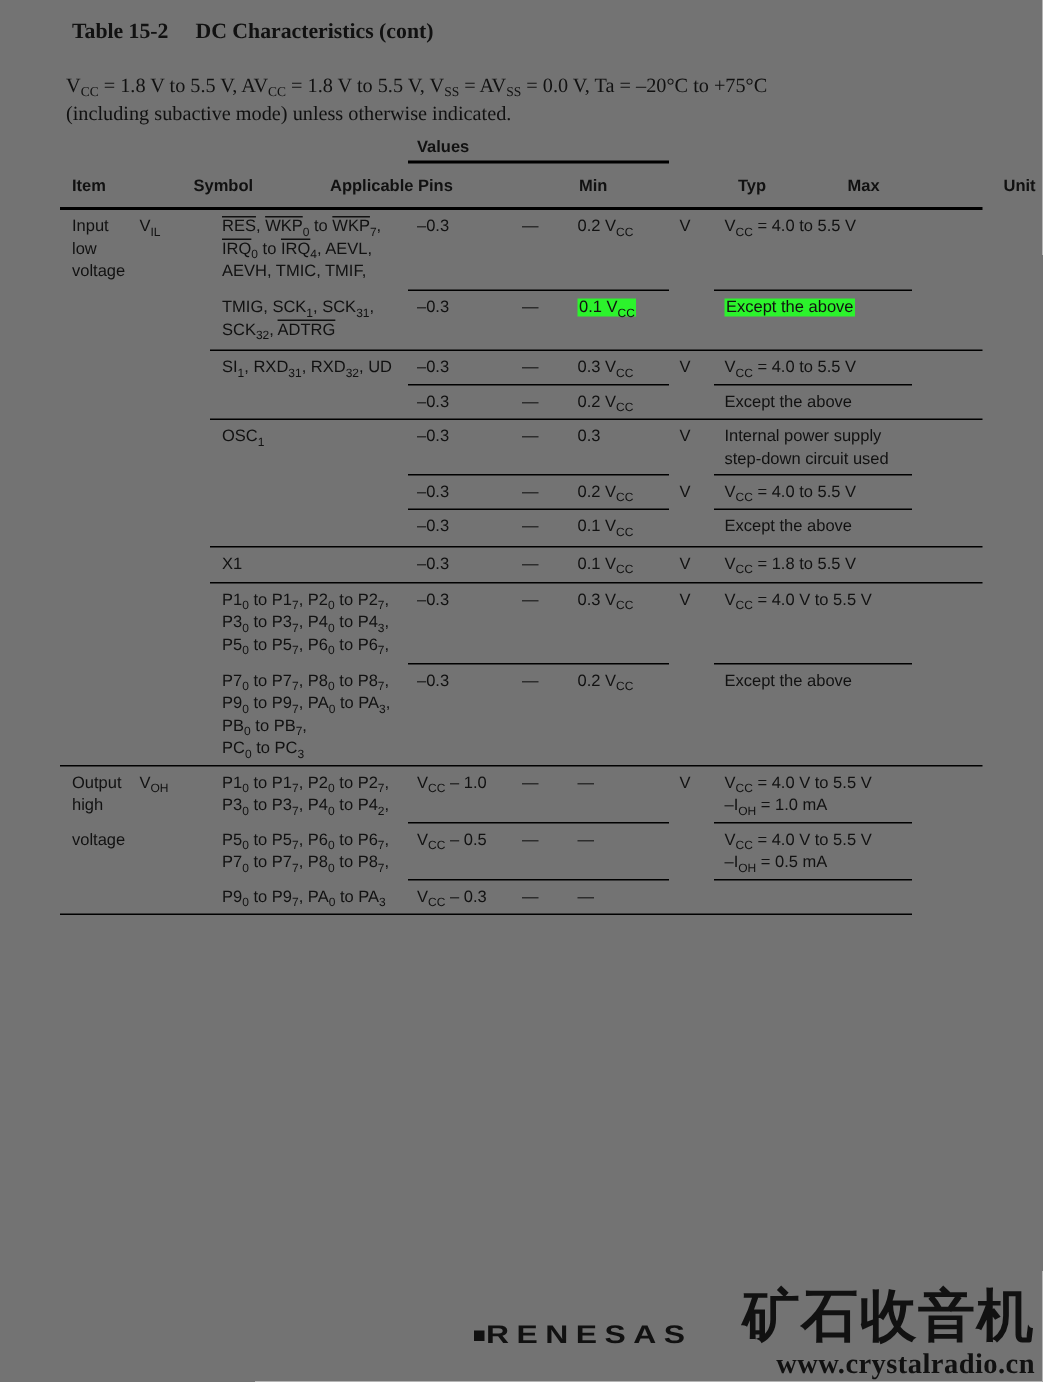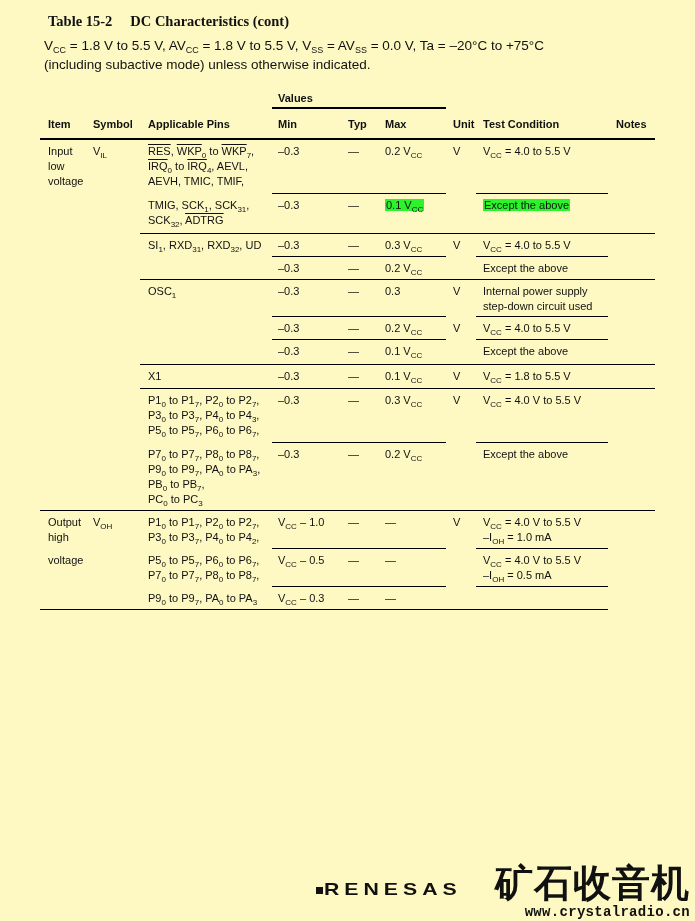--- a/index.html
+++ b/index.html
@@ -1,47 +1,47 @@
 <!DOCTYPE html>
 <html><head>
 <meta charset="utf-8">
 <style>
   html,body { margin:0; padding:0; background:#e8e8e8; }
   .page {
     position:relative; width:695px; height:921px; margin:0 auto;
-    background:#fef9c3; overflow:hidden;
+    background:#737373; overflow:hidden;
     font-family:"Liberation Sans", sans-serif; color:#111;
   }
   
   .doc-title {
     position:absolute; left:48px; top:13px;
     font-family:"Liberation Serif", serif; font-weight:bold; font-size:14.5px;
     white-space:nowrap;
   }
   .doc-title .gap { display:inline-block; width:18px; }
   .conditions {
-    position:absolute; left:44px; top:36px; width:620px;
-    font-family:Liberation Sans, sans-serif; font-size:13.5px; line-height:19px;
+    position:absolute; left:44px; top:47px; width:620px;
+    font-family:Liberation Serif, serif; font-size:13.5px; line-height:19px;
   }
   .conditions sub { font-size:9px; vertical-align:-3px; }
   
   .dc-table { position:absolute; left:40px; top:89px; width:615px; font-size:11px; }
   .grid { display:grid; grid-template-columns:48px 52px 132px 68px 38px 68px 30px 132px 47px; }
   .c { padding:4px 3px 0 8px; line-height:15px; box-sizing:border-box; }
   .grid > .c:nth-child(2) { padding-left:5px; }
   .grid > .c:nth-child(4) { padding-left:6px; }
   .grid > .c:nth-child(6) { padding-left:7px; }
   .grid > .c:nth-child(7) { padding-left:7px; }
   .grid > .c:nth-child(8) { padding-left:7px; }
   .hdr-values { height:20px; }
   .hdr-values .vspan {
     grid-column:4 / 7; font-weight:bold; padding:2px 0 0 6px;
     border-bottom:2px solid #000; line-height:15px;
   }
-  .hdr-labels { border-bottom:2.5px solid #000; }
+  .hdr-labels { border-bottom:2.5px solid #000;gap:36px; }
   .hdr-labels .c { font-weight:bold; padding-top:8px; padding-bottom:6px; }
   
   .row.pb > .c:nth-child(4), .row.pb > .c:nth-child(5),
   .row.pb > .c:nth-child(6), .row.pb > .c:nth-child(8) { border-bottom:1.5px solid #000; }
   .row.gb > .c:nth-child(n+3) { border-bottom:1.5px solid #000; }
   .row.fb > .c { border-bottom:1.5px solid #000; }
   sub { font-size:8px; line-height:0; vertical-align:-3px; }
   .ov { text-decoration:overline; }
   .hl { background:#2cf32c; padding:0 1px; }
   
@@ -51,22 +51,22 @@
   }
   .logo-square { display:inline-block; width:7px; height:7px; background:#111; margin:0 1px 1px 0; }
   .logo-word {
     display:inline-block; font-weight:bold; font-size:17px; letter-spacing:4px;
     transform:scaleX(1.25); transform-origin:left center; color:#111;
     font-family:"Liberation Sans", sans-serif;
   }
   .watermark { position:absolute; right:5px; bottom:2px; text-align:right; line-height:1; }
   .wm-cn { font-size:38px; font-weight:bold; letter-spacing:1px; margin-bottom:3px;
            font-family:"Liberation Sans", sans-serif; }
-  .wm-url { font-size:14px; font-weight:bold; letter-spacing:0.3px;
-            font-family:Liberation Mono, monospace; }
+  .wm-url { font-size:19px; font-weight:bold; letter-spacing:0.3px;
+            font-family:Liberation Serif, serif; }
 </style>
 </head>
 <body>
 
 <div class="page">
 
   <div class="doc-title">
     <span>Table 15-2</span><span class="gap"></span><span>DC Characteristics (cont)</span>
   </div>
 

